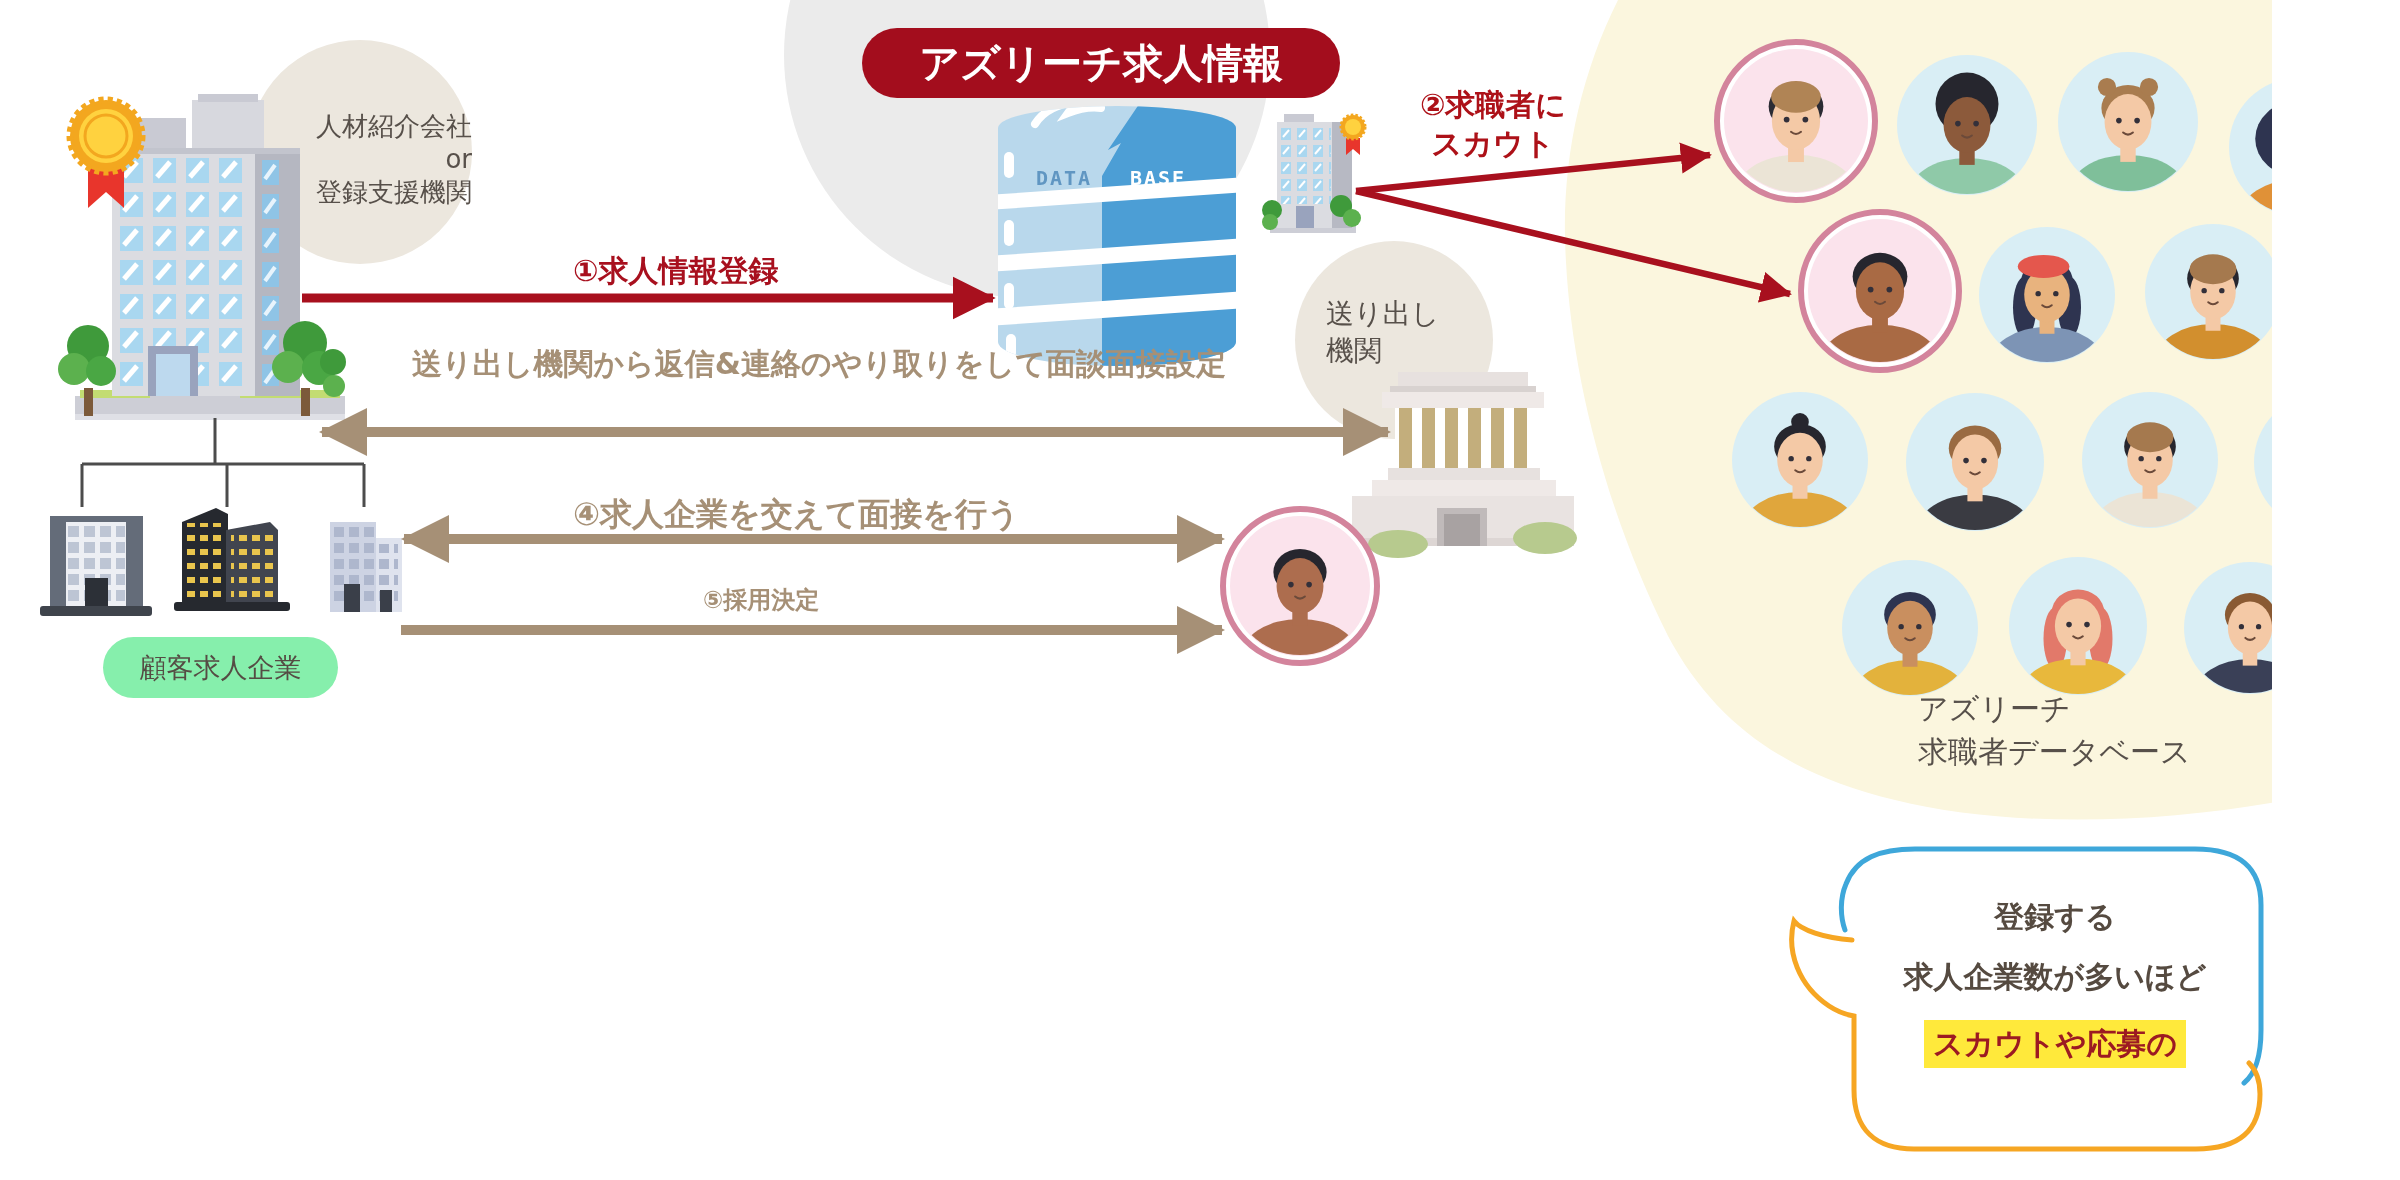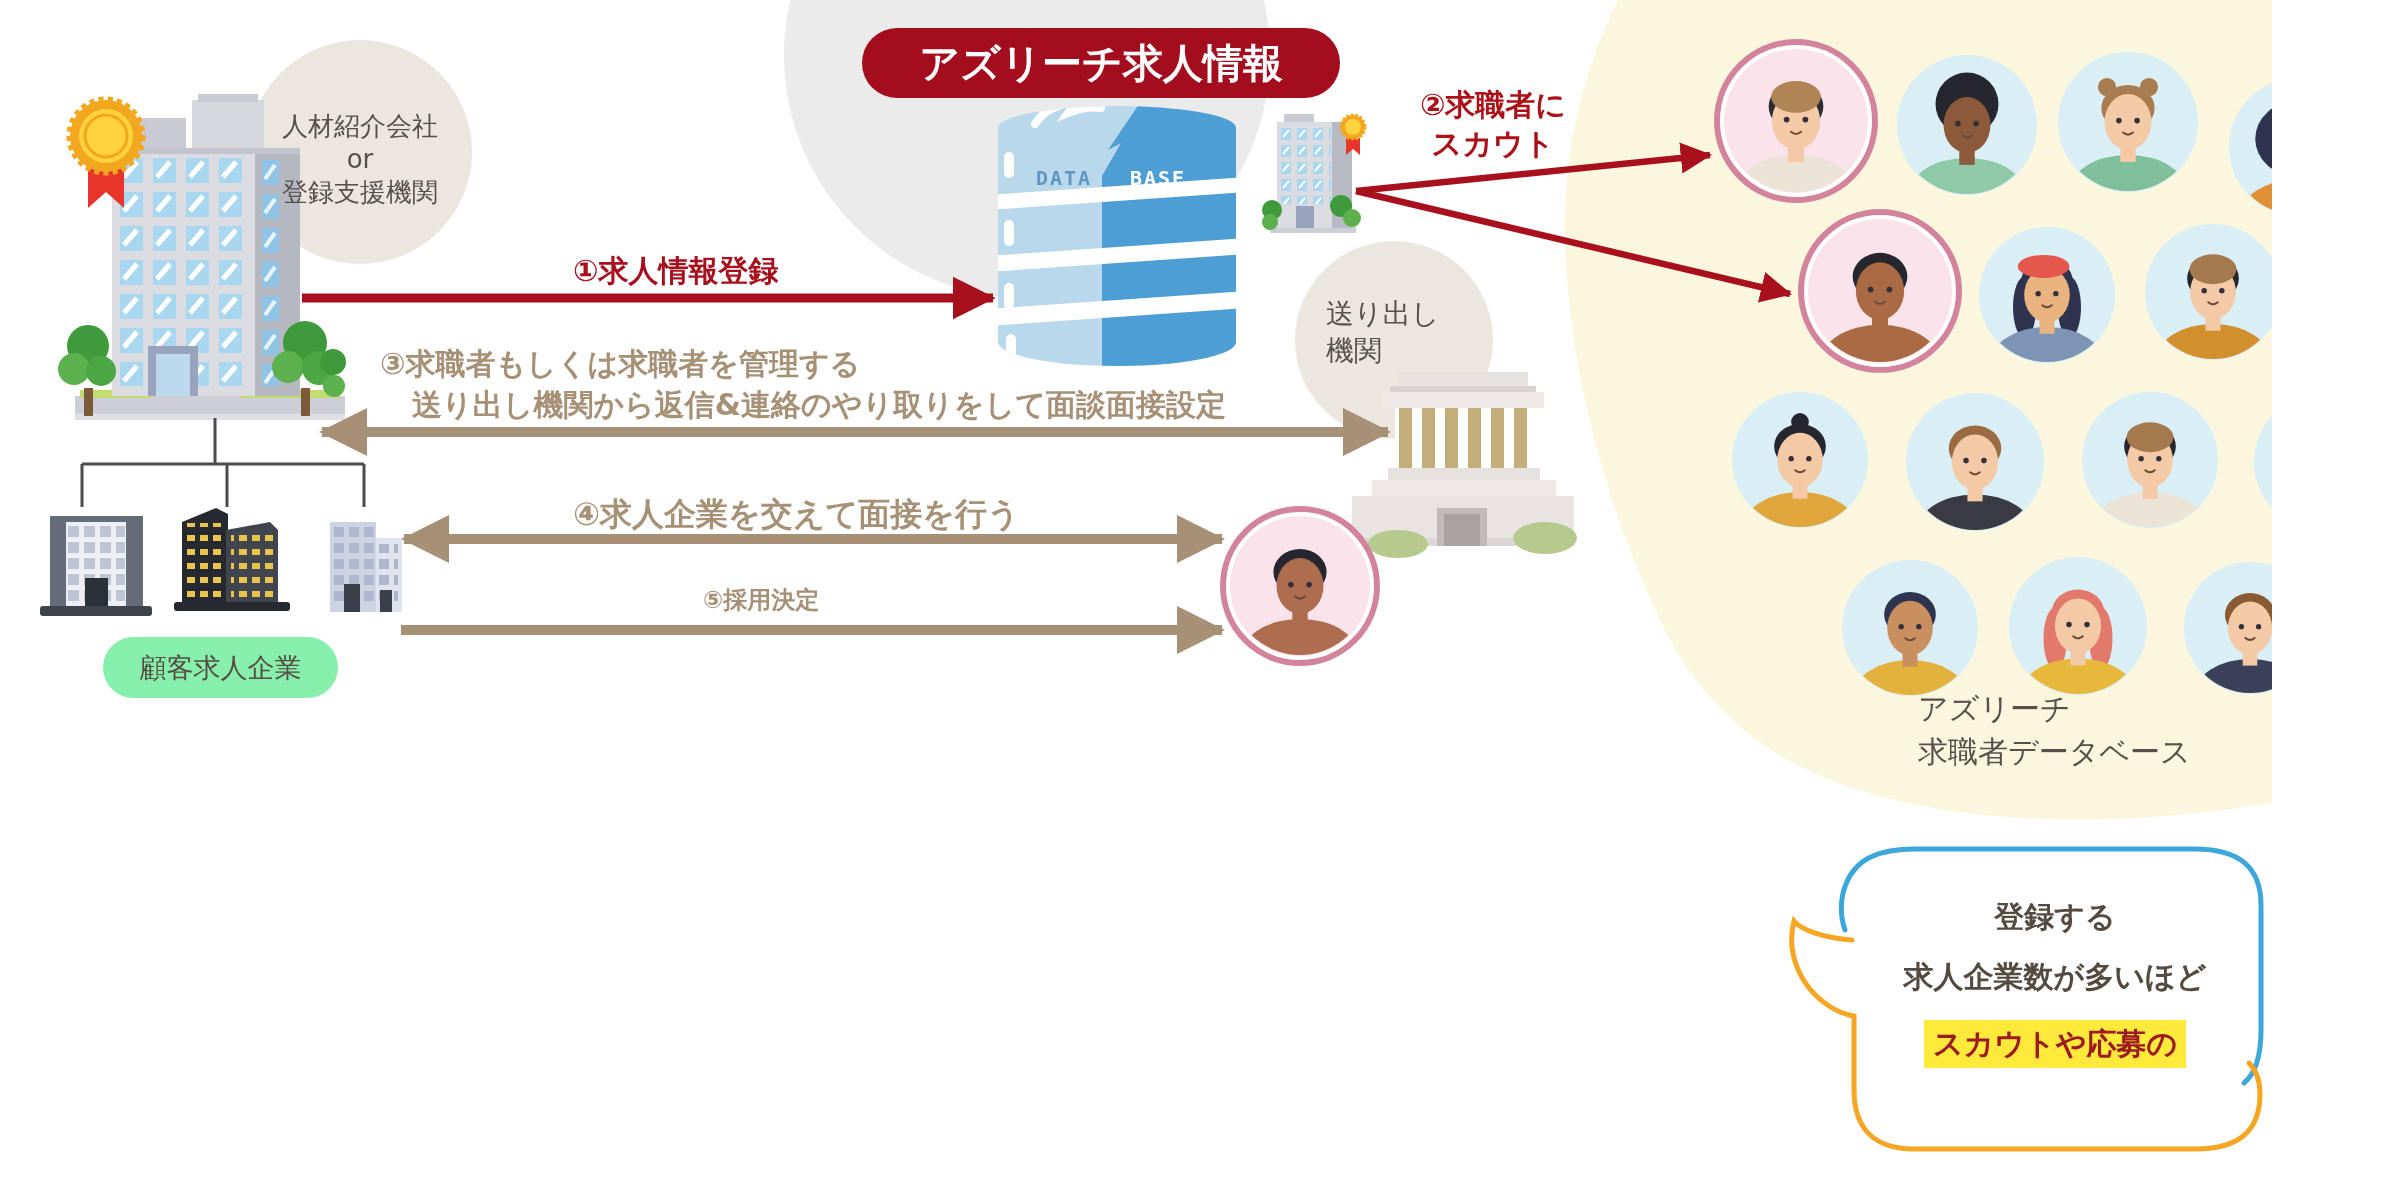--- a/index.html
+++ b/index.html
@@ -2,21 +2,21 @@
 <html><head>
 <meta charset="utf-8">
 <style>
   html,body{margin:0;padding:0;background:#fff;}
   #stage{position:relative;width:2272px;height:1180px;overflow:hidden;background:#fff;
          font-family:"DejaVu Sans","Liberation Sans",sans-serif;}
   #bg-svg{position:absolute;left:0;top:0;}
   .abs{position:absolute;}
   .title-pill{left:862px;top:28px;width:478px;height:70px;border-radius:36px;
     background:#a30d1d;color:#fff;font-size:40px;font-weight:bold;text-align:center;line-height:70px;}
-  .agency-text{left:248px;top:110px;width:224px;text-align:center;font-size:26px;line-height:33px;color:#57504a;}
+  .agency-text{left:248px;top:110px;width:224px;text-align:right;font-size:26px;line-height:33px;color:#57504a;}
   .agency-text span{display:block;}
   .step1{left:573px;top:251px;font-size:30px;font-weight:bold;color:#a8101e;}
   .step2{left:1403px;top:85px;width:180px;text-align:center;font-size:30px;font-weight:bold;color:#ad1118;line-height:39px;}
   .step2 span{display:block;}
   .step3{left:380px;top:343px;font-size:30px;font-weight:bold;color:#a69076;line-height:41px;}
   .step3 span{display:block;}
   .step3 .l2{padding-left:32px;}
   .step4{left:573px;top:493px;font-size:32px;font-weight:bold;color:#a69076;}
   .step5{left:703px;top:584px;font-size:24px;font-weight:bold;color:#a69076;}
   .sending-text{left:1326px;top:295px;font-size:28px;line-height:37px;color:#57504a;}
@@ -467,21 +467,20 @@
   </div>
 
   <div class="abs step1">①求人情報登録</div>
 
   <div class="abs step2">
     <span>②求職者に</span>
     <span>スカウト</span>
   </div>
 
   <div class="abs step3">
-    <span class="l1">③求職者もしくは求職者を管理する</span>
     <span class="l2">送り出し機関から返信&amp;連絡のやり取りをして面談面接設定</span>
   </div>
 
   <div class="abs step4">④求人企業を交えて面接を行う</div>
   <div class="abs step5">⑤採用決定</div>
 
   <div class="abs sending-text">
     <span>送り出し</span>
     <span>機関</span>
   </div>

